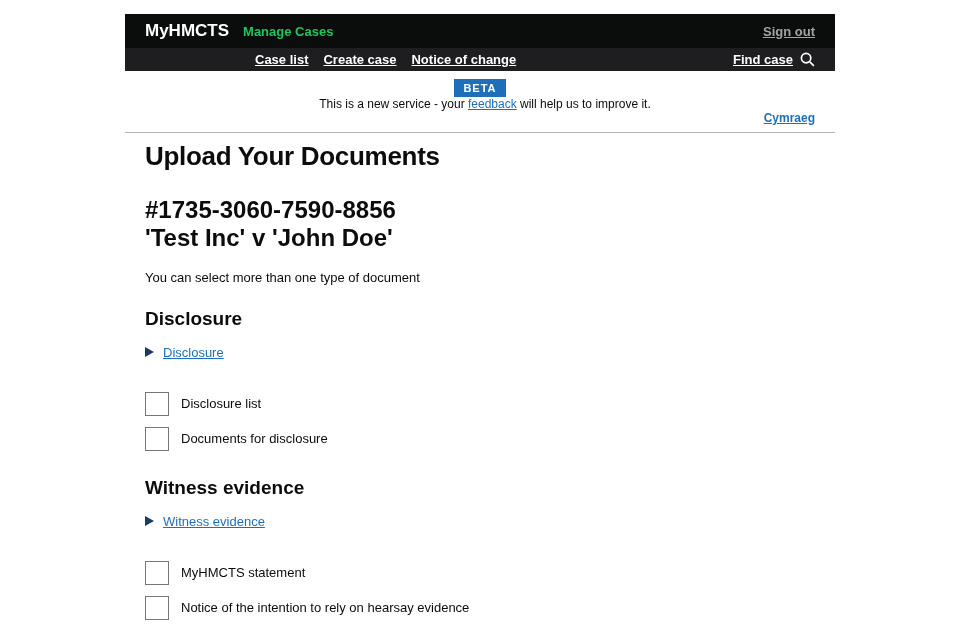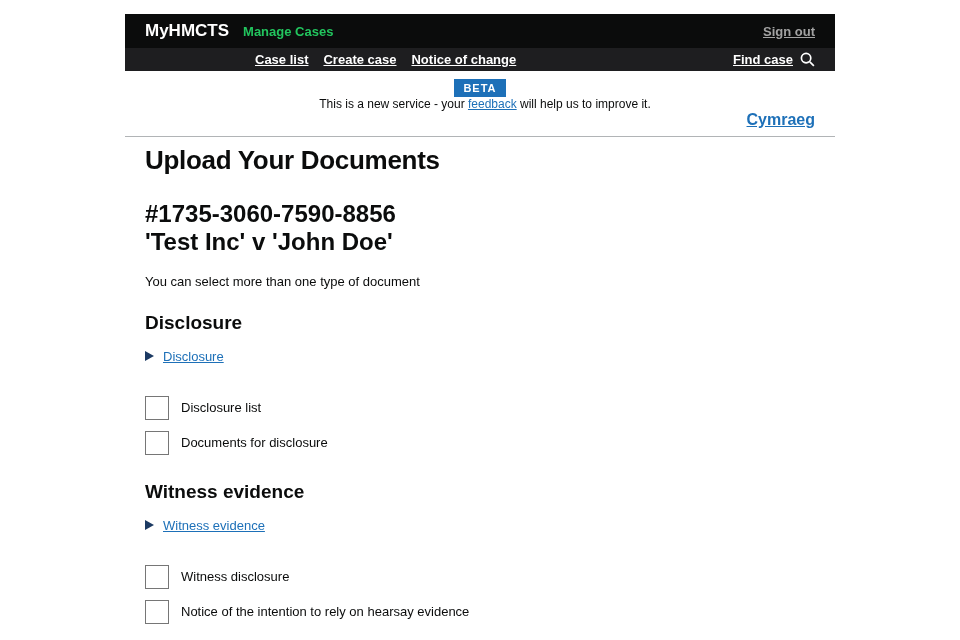--- a/index.html
+++ b/index.html
@@ -57,21 +57,21 @@
     font-size: 11px;
     font-weight: bold;
     letter-spacing: 1px;
     padding: 3px 9px;
     flex: 0 0 auto;
   }
   .phase-text { font-size: 12px; margin-left: 10px; color: #0b0c0c; }
   .feedback-link { color: #1d70b8; text-decoration: underline; cursor: pointer; }
   .language-link {
     margin-left: auto;
-    color: #1d70b8; font-size: 16px; font-weight: bold;
+    color: #1d70b8; font-size: 12px; font-weight: bold;
     text-decoration: underline; cursor: pointer;
   }
 
   
   .main { padding: 0 20px; }
   .page-title {
     font-size: 26px;
     font-weight: bold;
     letter-spacing: -0.3px;
     margin-top: 9px;
@@ -173,21 +173,21 @@
 
     <div class="witness-section">
       <h2 class="doc-section-heading" style="margin-top:0">Witness evidence</h2>
       <div class="details-row">
         <span class="details-marker"></span>
         <a class="details-link">Witness evidence</a>
       </div>
       <div class="checkbox-group">
         <div class="checkbox-row">
           <input type="checkbox" style="">
-          <label class="checkbox-label">Witness disclosure</label>
+          <label class="checkbox-label">MyHMCTS statement</label>
         </div>
         <div class="checkbox-row">
           <input type="checkbox" style="">
           <label class="checkbox-label">Notice of the intention to rely on hearsay evidence</label>
         </div>
 
       </div>
     </div>
   </div>
 

